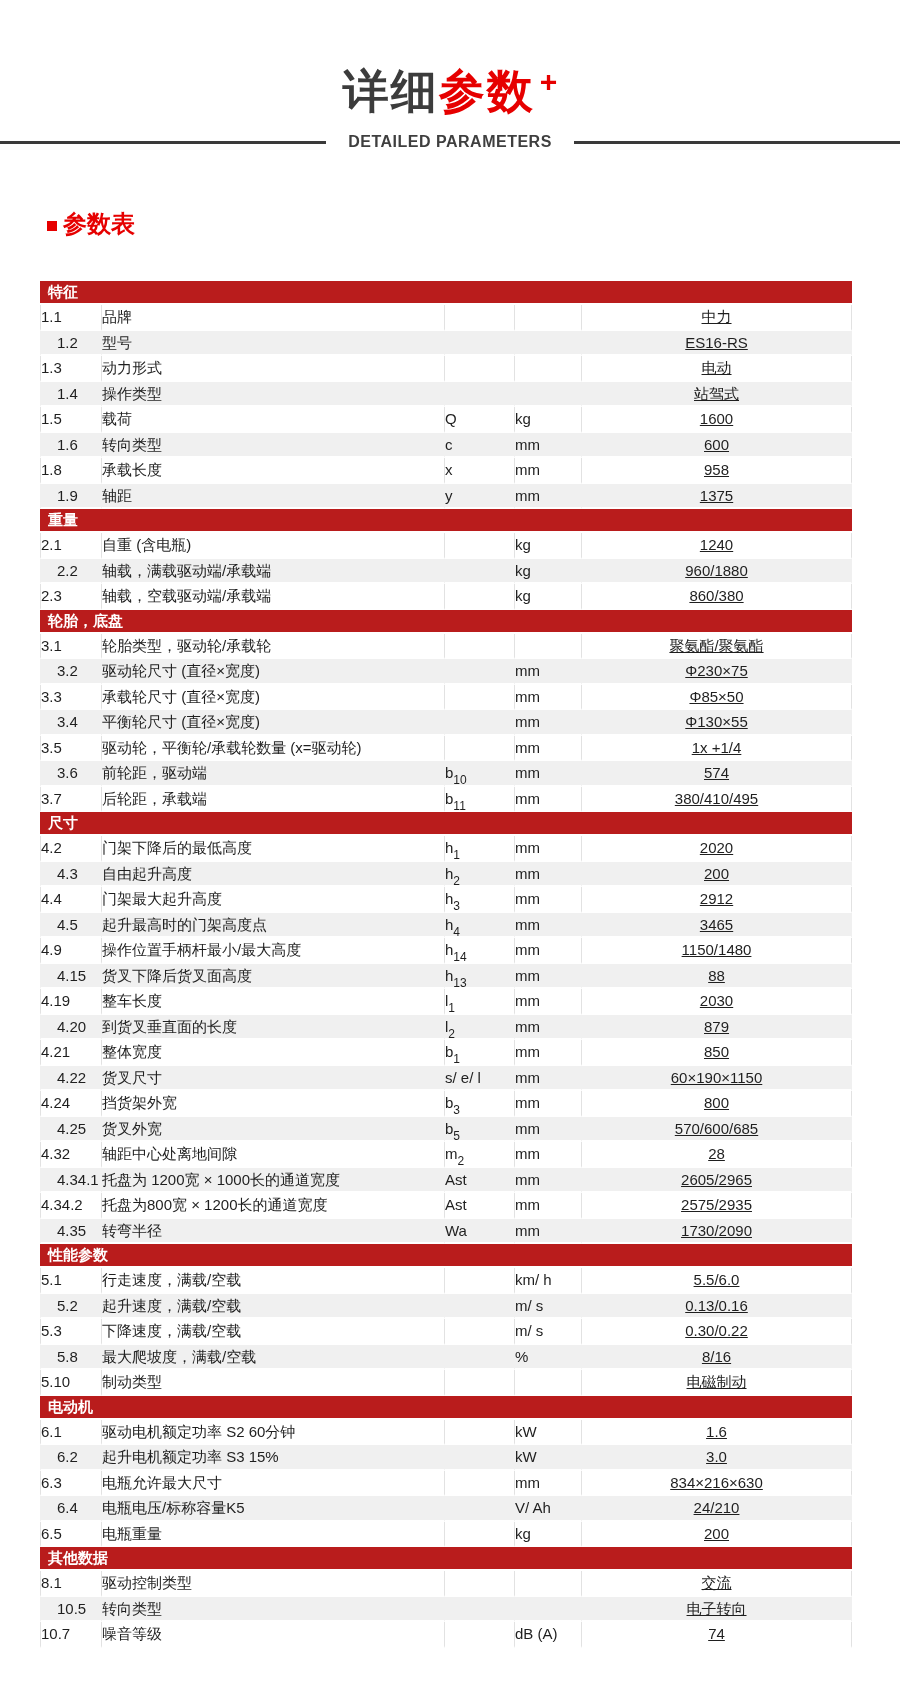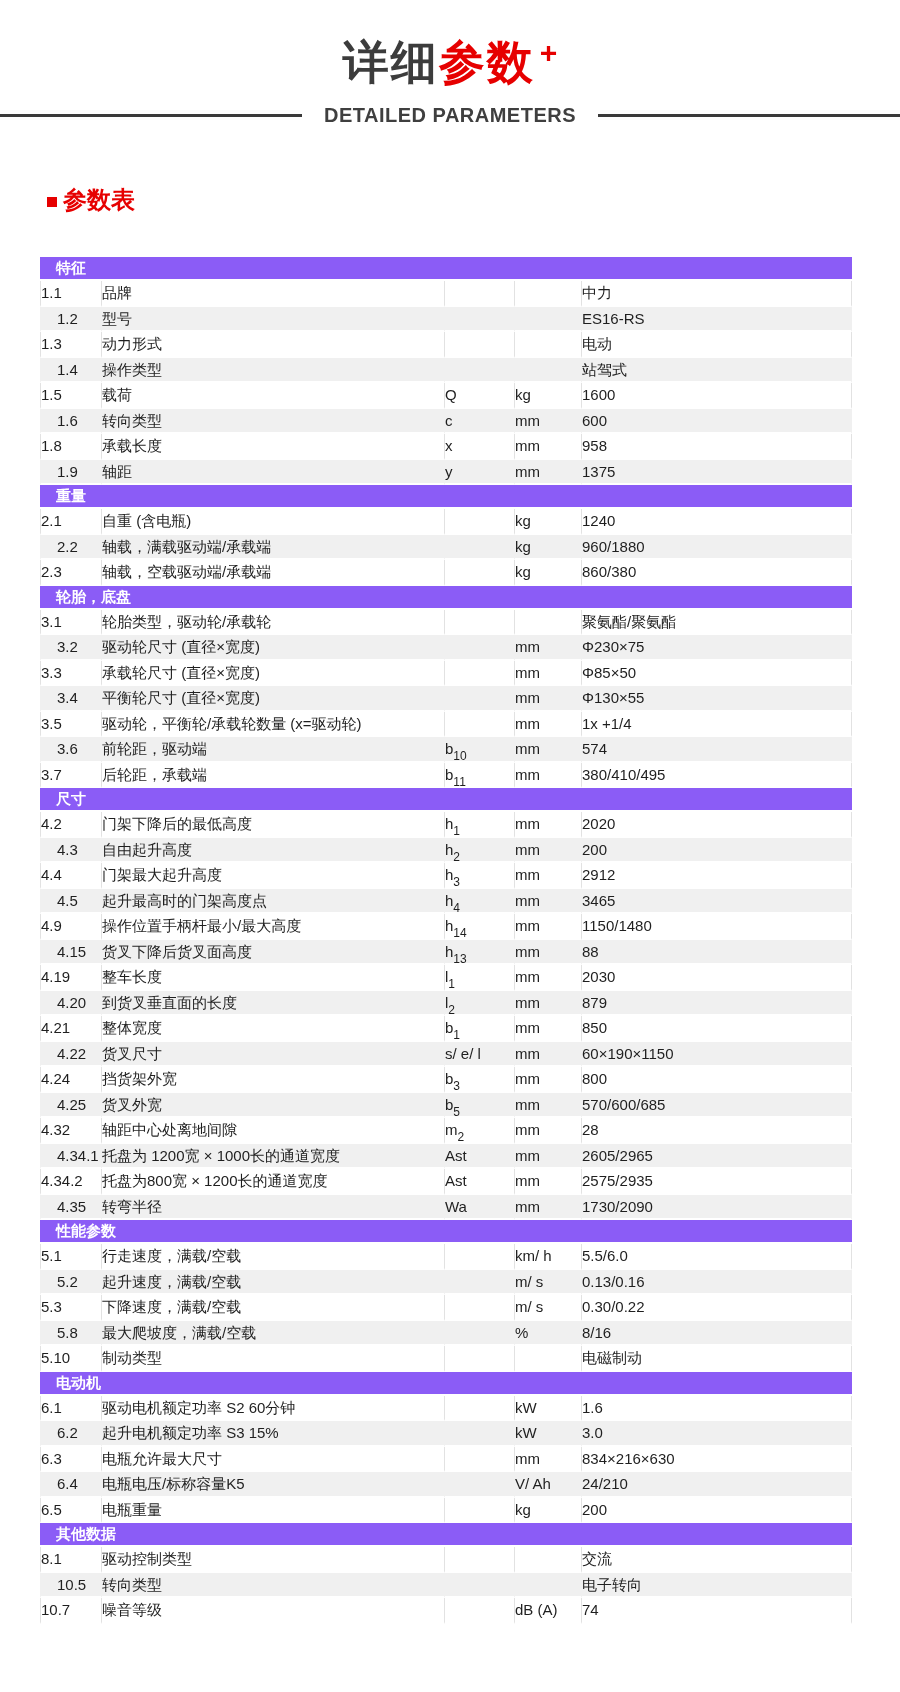--- a/index.html
+++ b/index.html
@@ -8,31 +8,31 @@
     background:#ffffff;
     font-family:"Liberation Sans", sans-serif;
     position:relative;
     overflow:hidden;
   }
 
   
   .hero { padding-top:36px; text-align:center; }
   .hero-title {
     font-size:46px; font-weight:bold; letter-spacing:2px;
-    color:#3c3c3c; line-height:52px; white-space:nowrap;
+    color:#3c3c3c; line-height:52px; white-space:nowrap;margin-top:29px;
   }
   .hero-title .red { color:#e60000; }
   .hero-title .plus {
     color:#e60000; font-size:30px; font-weight:bold;
     position:relative; top:-15px; margin-left:5px; letter-spacing:0;
   }
   .hero-sub { margin-top:10px; display:flex; align-items:center; width:100%; }
   .hero-sub .line { flex:1; height:3px; background:#3a3a3a; }
   .hero-sub .text {
-    margin:0 22px; font-size:20px; font-weight:bold;
+    margin:0 22px; font-size:16px; font-weight:bold;
     color:#3f3f3f; letter-spacing:0.5px; white-space:nowrap;
   }
 
   
   .sec-heading {
     margin:58px 0 0 47px;
     display:flex; align-items:center; height:30px;
   }
   .sec-heading .bullet {
     width:10px; height:10px; background:#e60000;
@@ -44,34 +44,34 @@
   table.spec {
     border-collapse:separate; border-spacing:0; table-layout:fixed;
     width:812px; margin:42px 0 0 40px;
     font-size:15px; color:#1f1f1f;
   }
   table.spec td {
     padding:0; overflow:hidden; white-space:nowrap;
     border-bottom:2px solid #ffffff;
   }
   tr.section td {
-    background:#8b5cf6; color:#ffffff; font-weight:bold;
-    height:22px; line-height:22px; padding-left:16px; font-size:15px;
+    background:#b91c1c; color:#ffffff; font-weight:bold;
+    height:22px; line-height:22px; padding-left:8px; font-size:15px;
   }
   tr.data td { height:23.5px; line-height:23.5px; background:#ffffff; }
   tr.data.even td { background:#f0f0f0; }
   tr.data td { border-right:1px solid #e2e2e2; }
   tr.data td:first-child { border-left:1px solid #e2e2e2;margin-left:30px; }
   tr.data.even td { border-right-color:#f0f0f0; }
   tr.data.even td:first-child { border-left-color:#f0f0f0;padding-left:16px; }
   td.c-no   { padding-left:8px; }
   td.c-name { padding-left:10px; }
   td.c-sym  { padding-left:5px; }
   td.c-unit { padding-left:5px; }
-  td.c-val  { text-align:left; }
+  td.c-val  { text-align:center;text-decoration:underline; }
   td.c-sym sub { font-size:12px; position:relative; top:2px; left:0; line-height:0; }
 </style>
 </head>
 <body>
 
 <div class="hero">
   <div class="hero-title"><span>详细</span><span class="red">参数</span><span class="plus">+</span></div>
   <div class="hero-sub">
     <span class="line"></span>
     <span class="text">DETAILED PARAMETERS</span>

